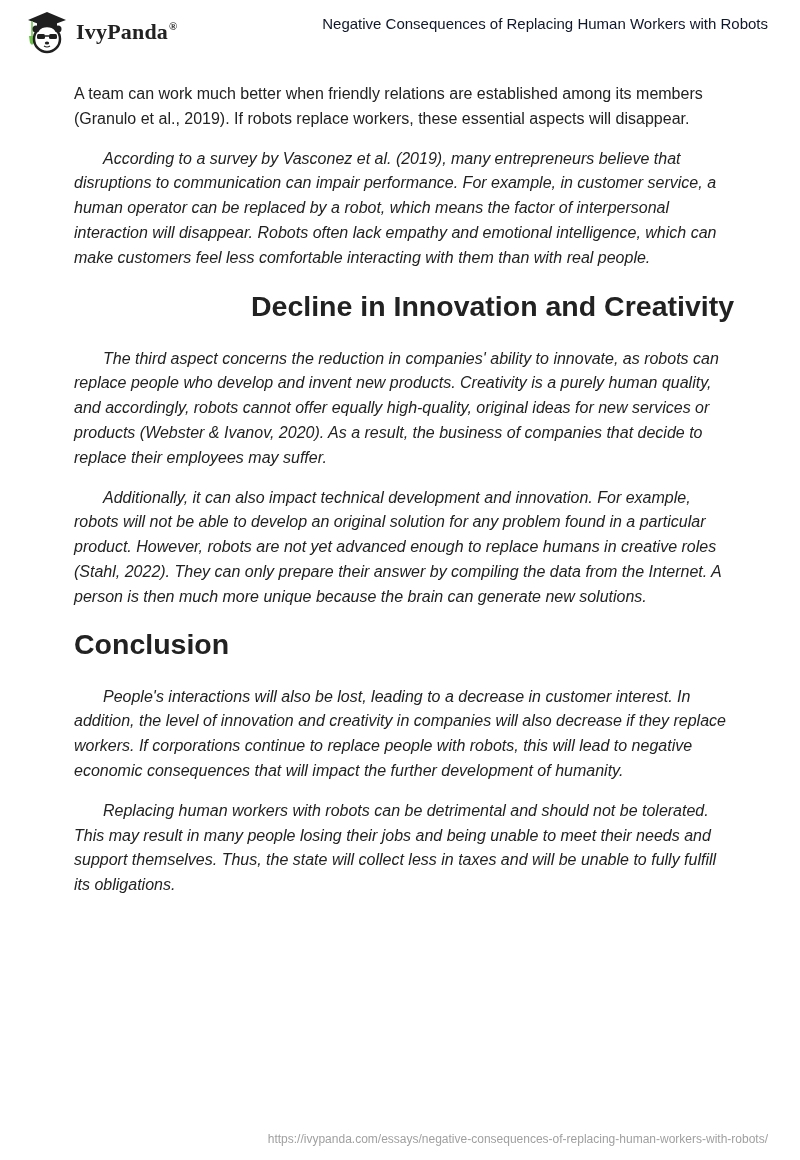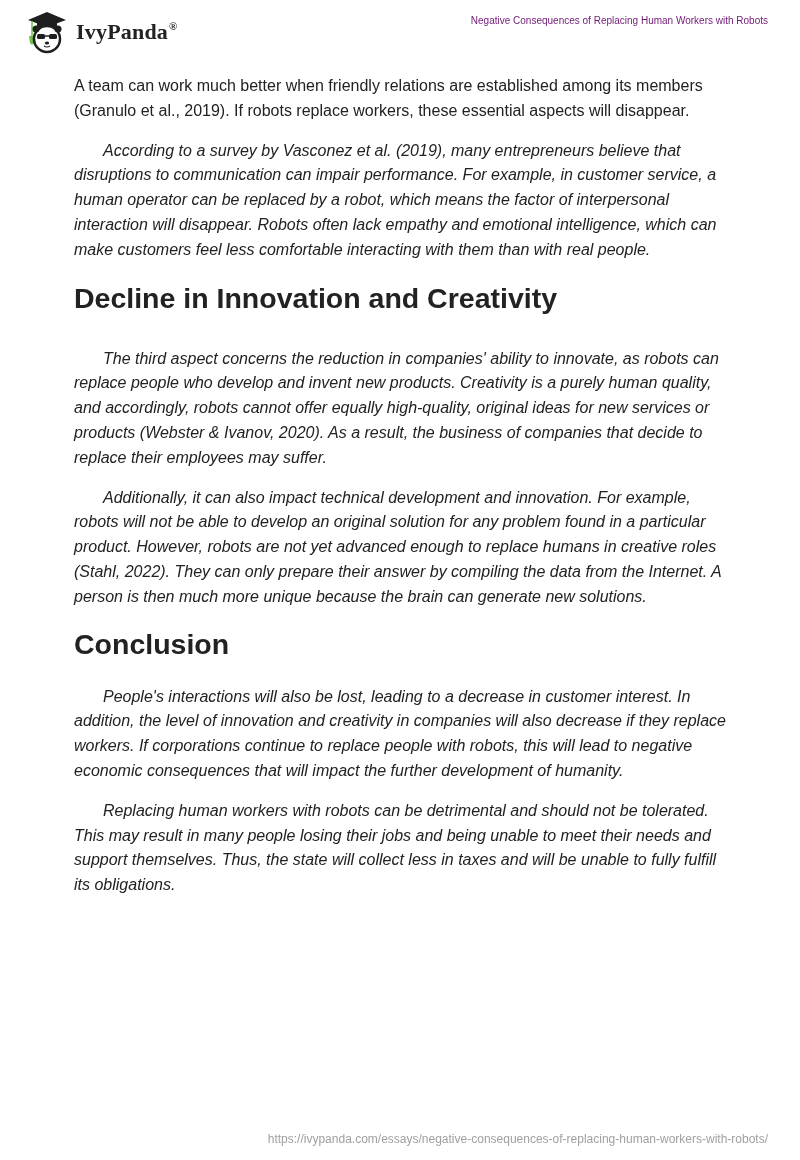--- a/index.html
+++ b/index.html
@@ -4,26 +4,26 @@
 <style>
   html, body { margin: 0; padding: 0; background: #ffffff; }
   body { width: 800px; height: 1160px; position: relative; overflow: hidden;
          font-family: "Liberation Sans", sans-serif; color: #222222; }
   .header { position: absolute; left: 0; top: 0; width: 800px; height: 60px; }
   .logo { position: absolute; left: 24px; top: 10px; display: flex; align-items: center; }
   .logo-icon { width: 46px; height: 44px; }
   .brand { font-family: "Liberation Serif", serif; font-weight: bold; font-size: 22px;
            color: #222; margin-left: 6px; letter-spacing: 0.2px; }
   .brand sup { font-size: 11px; vertical-align: 9px; margin-left: 1px; }
-  .doc-title { position: absolute; right: 32px; top: 15px; font-size: 10px; color: #701a75; }
+  .doc-title { position: absolute; right: 32px; top: 15px; font-size: 15px; color: #0f172a; }
   .content { position: absolute; left: 74px; top: 70px; width: 660px; }
-  p { margin: 4px 0 15px 0; font-size: 16px; line-height: 24.8px; color: #222; }
+  p { margin: 12px 0 15px 0; font-size: 16px; line-height: 24.8px; color: #222; }
   p.indent { text-indent: 29px; font-style: italic; }
   h2 { font-size: 28.5px; font-weight: bold; margin: 0; color: #222; line-height: 34px; }
-  .h-decline { margin-top: 18px; margin-bottom: 32px; }
+  .h-decline { margin-top: 18px; margin-bottom: 24px; text-align: right; }
   .h-conclusion { margin-top: 17px; margin-bottom: 24px; }
   .footer-url { position: absolute; right: 32px; top: 1132px; font-size: 12px; color: #a0a0a0; }
 </style>
 </head>
 <body>
 
 <div class="header">
   <div class="logo">
     <svg class="logo-icon" viewBox="0 0 46 44">
 

